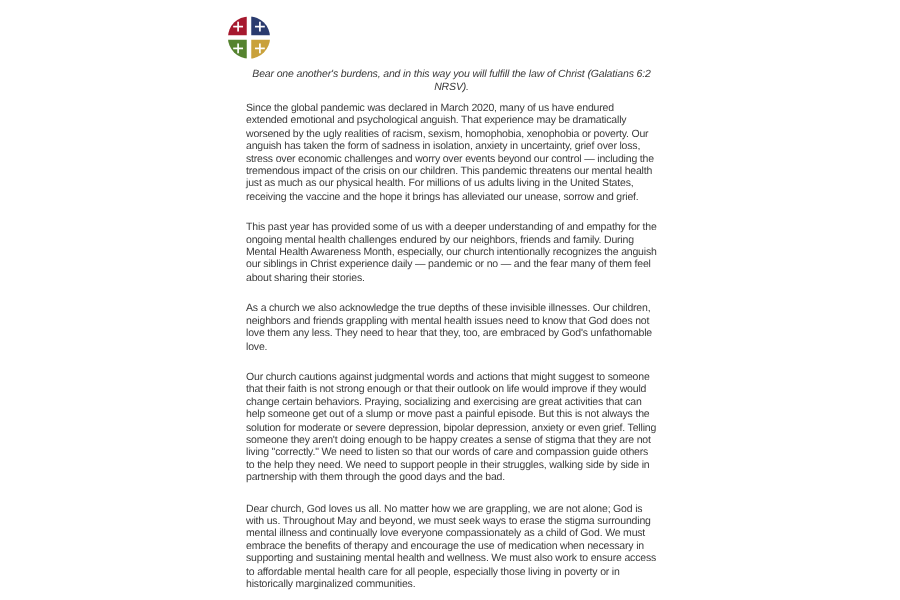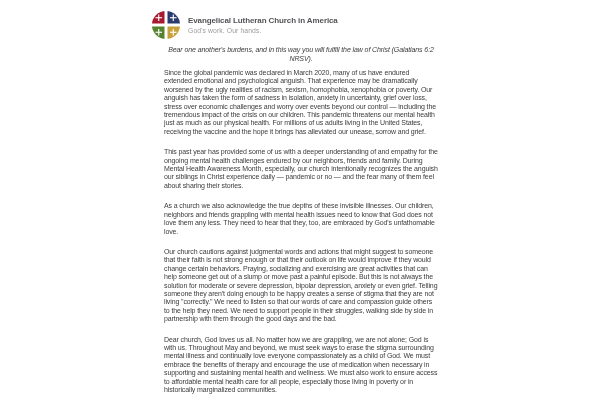--- a/index.html
+++ b/index.html
@@ -50,24 +50,20 @@
         <rect x="15.3" y="9.5" width="2.4" height="14"></rect>
         <rect x="9.5" y="15.3" width="14" height="2.4"></rect>
         <rect x="46.3" y="9.5" width="2.4" height="14"></rect>
         <rect x="40.5" y="15.3" width="14" height="2.4"></rect>
         <rect x="15.3" y="40.5" width="2.4" height="14"></rect>
         <rect x="9.5" y="46.3" width="14" height="2.4"></rect>
         <rect x="46.3" y="40.5" width="2.4" height="14"></rect>
         <rect x="40.5" y="46.3" width="14" height="2.4"></rect>
       </g>
     </svg>
-    <div class="header-text">
-      <div class="org-name" style="color: rgb(82, 83, 86);">Evangelical Lutheran Church in America</div>
-      <div class="tagline" style="color: rgb(155, 155, 157);">God's work. Our hands.</div>
-    </div>
   </header>
 
   <div class="quote" style="color: rgb(59, 59, 59);">Bear one another's burdens, and in this way you will fulfill the law of Christ (Galatians 6:2 NRSV).</div>
 
   <main class="body-text" style="color: rgb(59, 59, 59);">
     <p>Since the global pandemic was declared in March 2020, many of us have endured extended emotional and psychological anguish. That experience may be dramatically worsened by the ugly realities of racism, sexism, homophobia, xenophobia or poverty. Our anguish has taken the form of sadness in isolation, anxiety in uncertainty, grief over loss, stress over economic challenges and worry over events beyond our control — including the tremendous impact of the crisis on our children. This pandemic threatens our mental health just as much as our physical health. For millions of us adults living in the United States, receiving the vaccine and the hope it brings has alleviated our unease, sorrow and grief.</p>
     <p>This past year has provided some of us with a deeper understanding of and empathy for the ongoing mental health challenges endured by our neighbors, friends and family. During Mental Health Awareness Month, especially, our church intentionally recognizes the anguish our siblings in Christ experience daily — pandemic or no — and the fear many of them feel about sharing their stories.</p>
     <p>As a church we also acknowledge the true depths of these invisible illnesses. Our children, neighbors and friends grappling with mental health issues need to know that God does not love them any less. They need to hear that they, too, are embraced by God's unfathomable love.</p>
     <p>Our church cautions against judgmental words and actions that might suggest to someone that their faith is not strong enough or that their outlook on life would improve if they would change certain behaviors. Praying, socializing and exercising are great activities that can help someone get out of a slump or move past a painful episode. But this is not always the solution for moderate or severe depression, bipolar depression, anxiety or even grief. Telling someone they aren't doing enough to be happy creates a sense of stigma that they are not living "correctly." We need to listen so that our words of care and compassion guide others to the help they need. We need to support people in their struggles, walking side by side in partnership with them through the good days and the bad.</p>
     <p>Dear church, God loves us all. No matter how we are grappling, we are not alone; God is with us. Throughout May and beyond, we must seek ways to erase the stigma surrounding mental illness and continually love everyone compassionately as a child of God. We must embrace the benefits of therapy and encourage the use of medication when necessary in supporting and sustaining mental health and wellness. We must also work to ensure access to affordable mental health care for all people, especially those living in poverty or in historically marginalized communities.</p>

